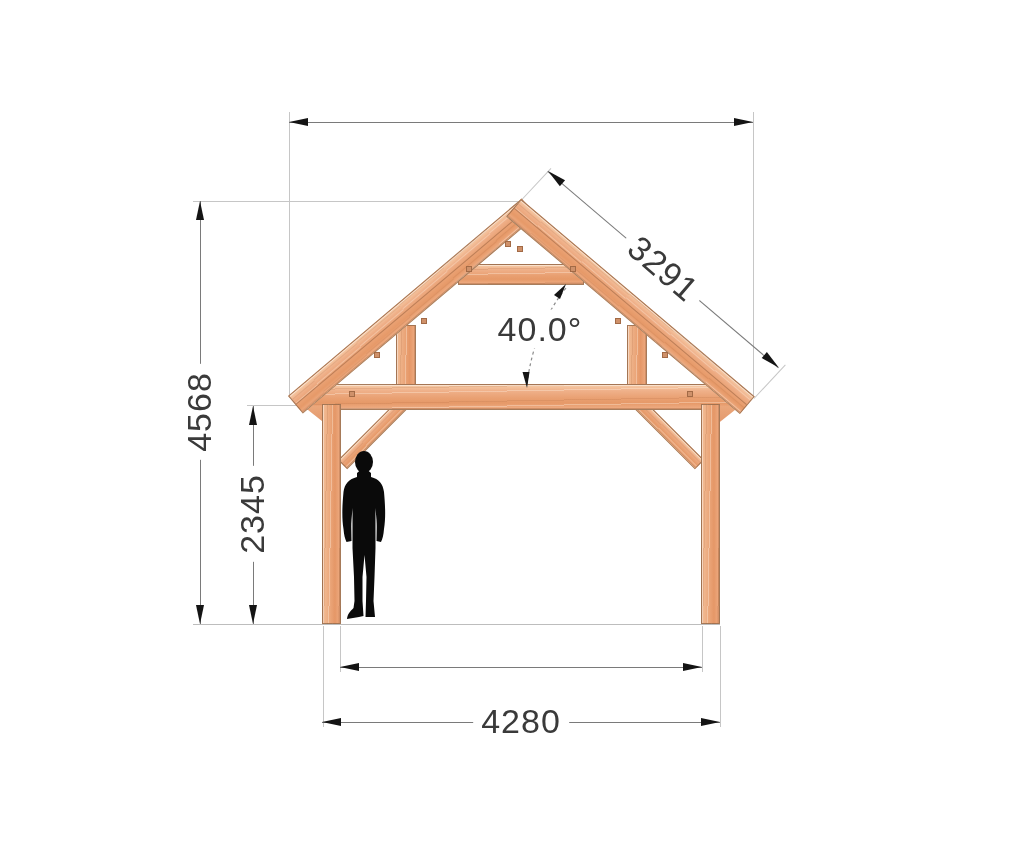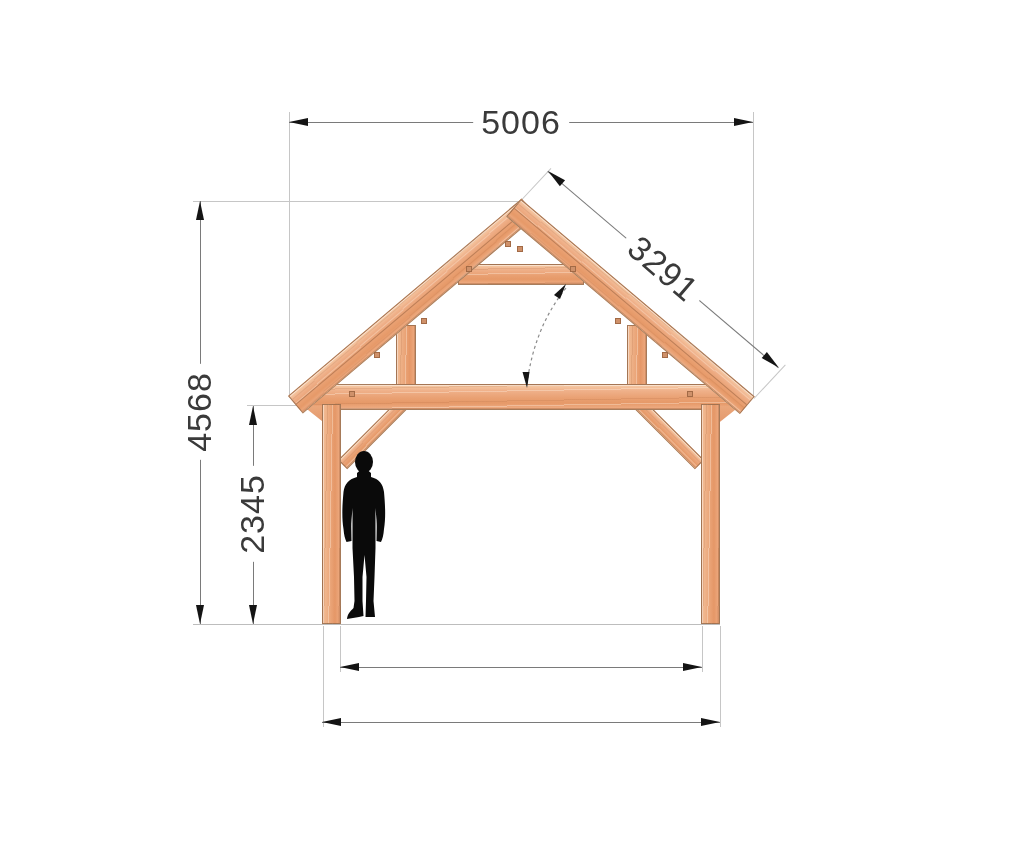--- a/index.html
+++ b/index.html
@@ -94,21 +94,20 @@
                L29.5,104 L27.5,126 L27.5,150 L28.5,165 L24,166 L12,168
                C12.5,163 15.5,160 18.5,157 L19.5,150 L19,126 L17.5,97 L17.5,57
                L16.5,69 C16,76 16.5,83 16.5,90 L11.5,91 C10,88 9,84 8.5,78
                C6.5,66 7.5,52 8.5,41 C9.5,33 14,28 22,26 L22,22 Z"></path>
     </g>
   </svg>
 
   <div class="dim" style="left:289px;top:122px;width:464px;height:1px;"></div>
   <div class="ar ar-l" style="left:289px;top:118px;"></div>
   <div class="ar ar-r" style="left:734px;top:118px;"></div>
-  <span class="dim-label" style="left:521px;top:122px;">5006</span>
 
   <div class="abs" style="left:548px;top:171px;width:303px;height:1px;transform:rotate(40.4deg);transform-origin:left top;">
     <div class="dim" style="left:0;top:0;width:303px;height:1px;"></div>
     <div class="ar ar-l" style="left:0;top:-4px;"></div>
     <div class="ar ar-r" style="left:284px;top:-4px;"></div>
     <span class="dim-label" style="left:151px;top:0;">3291</span>
   </div>
 
   <div class="dim" style="left:200px;top:201px;width:1px;height:423px;"></div>
   <div class="ar ar-u" style="left:196px;top:201px;"></div>
@@ -118,22 +117,24 @@
   <div class="dim" style="left:253px;top:406px;width:1px;height:218px;"></div>
   <div class="ar ar-u" style="left:249px;top:406px;"></div>
   <div class="ar ar-d" style="left:249px;top:605px;"></div>
   <span class="dim-label rot" style="left:252px;top:514px;">2345</span>
 
   <svg class="abs" style="left:490px;top:270px;width:90px;height:125px;" viewBox="0 0 90 125">
     <path d="M76,18 Q44,58 37,114" fill="none" stroke="#8a8a8a" stroke-width="1.2" stroke-dasharray="3,3"></path>
     <polygon points="76,14 70,29 64,25" fill="#141414"></polygon>
     <polygon points="37,118 39.5,102 32.5,102" fill="#141414"></polygon>
   </svg>
+  <span class="dim-label" style="left:540px;top:329px;padding:0 4px;">40.0°</span>
 
   <div class="dim" style="left:340px;top:667px;width:362px;height:1px;"></div>
   <div class="ar ar-l" style="left:340px;top:663px;"></div>
   <div class="ar ar-r" style="left:683px;top:663px;"></div>
 
   <div class="dim" style="left:322px;top:722px;width:398px;height:1px;"></div>
   <div class="ar ar-l" style="left:322px;top:718px;"></div>
   <div class="ar ar-r" style="left:701px;top:718px;"></div>
+  <span class="dim-label" style="left:521px;top:721px;">4280</span>
 
 </div>
 
 </body></html>

